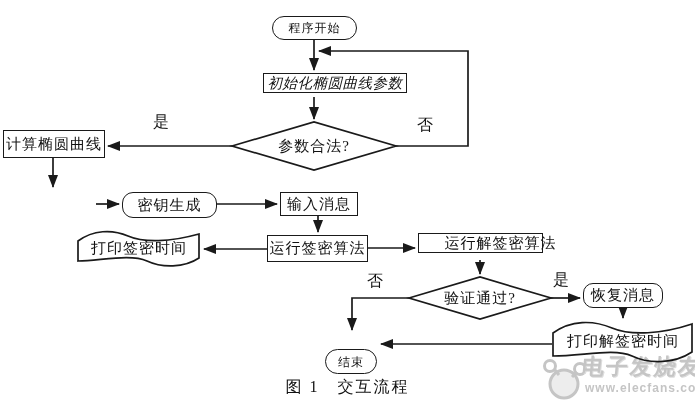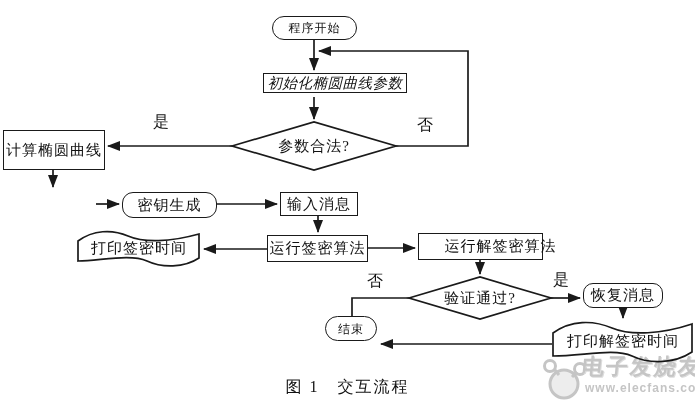--- a/index.html
+++ b/index.html
@@ -83,40 +83,40 @@
       <path d="M553 333 C571 320 593 320 612 328 C631 336 662 334 692 324 L692 352 C674 364 649 364 632 356 C614 348 583 356 553 356 Z"></path>
     </g>
   </svg>
 
   <div class="node stadium" style="left:272px;top:16px;width:85px;height:24px;">程序开始</div>
 
   <div class="node rect" style="left:263px;top:73px;width:144px;height:20px;font-size:14.5px;letter-spacing:0.5px;font-style:italic;">初始化椭圆曲线参数</div>
 
   <div class="overlay" style="left:254px;top:135px;width:120px;height:22px;">参数合法?</div>
 
-  <div class="node rect" style="left:3px;top:130px;width:102px;height:40px;">计算椭圆曲线</div>
+  <div class="node rect" style="left:3px;top:130px;width:102px;height:28px;">计算椭圆曲线</div>
 
 
   <div class="node rect" style="left:122px;top:192px;width:95px;height:26px;border-radius:11px;">密钥生成</div>
 
   <div class="node rect" style="left:280px;top:192px;width:78px;height:24px;">输入消息</div>
 
   <div class="node rect" style="left:267px;top:235px;width:101px;height:27px;">运行签密算法</div>
 
   <div class="overlay" style="left:84px;top:238px;width:110px;height:20px;">打印签密时间</div>
 
-  <div class="node rect" style="left:418px;top:233px;width:125px;height:27px;padding-left:40px;">运行解签密算法</div>
+  <div class="node rect" style="left:418px;top:233px;width:125px;height:20px;padding-left:40px;">运行解签密算法</div>
 
   <div class="overlay" style="left:420px;top:288px;width:120px;height:20px;text-align:right;">验证通过?</div>
 
   <div class="node rect" style="left:583px;top:283px;width:80px;height:25px;border-radius:10px;">恢复消息</div>
 
   <div class="overlay" style="left:558px;top:331px;width:130px;height:20px;">打印解签密时间</div>
 
-  <div class="node stadium" style="left:325px;top:316px;width:52px;height:25px;">结束</div>
+  <div class="node stadium" style="left:325px;top:349px;width:52px;height:25px;">结束</div>
 
   <div class="blabel" style="left:152px;top:114px;">是</div>
   <div class="blabel" style="left:416px;top:117px;">否</div>
   <div class="blabel" style="left:366px;top:273px;">否</div>
   <div class="blabel" style="left:552px;top:272px;">是</div>
 
   <div class="caption">图 1　交互流程</div>
 
   <div class="watermark">
     <svg class="wm-logo" width="60" height="54" viewBox="0 0 60 54" xmlns="http://www.w3.org/2000/svg">

